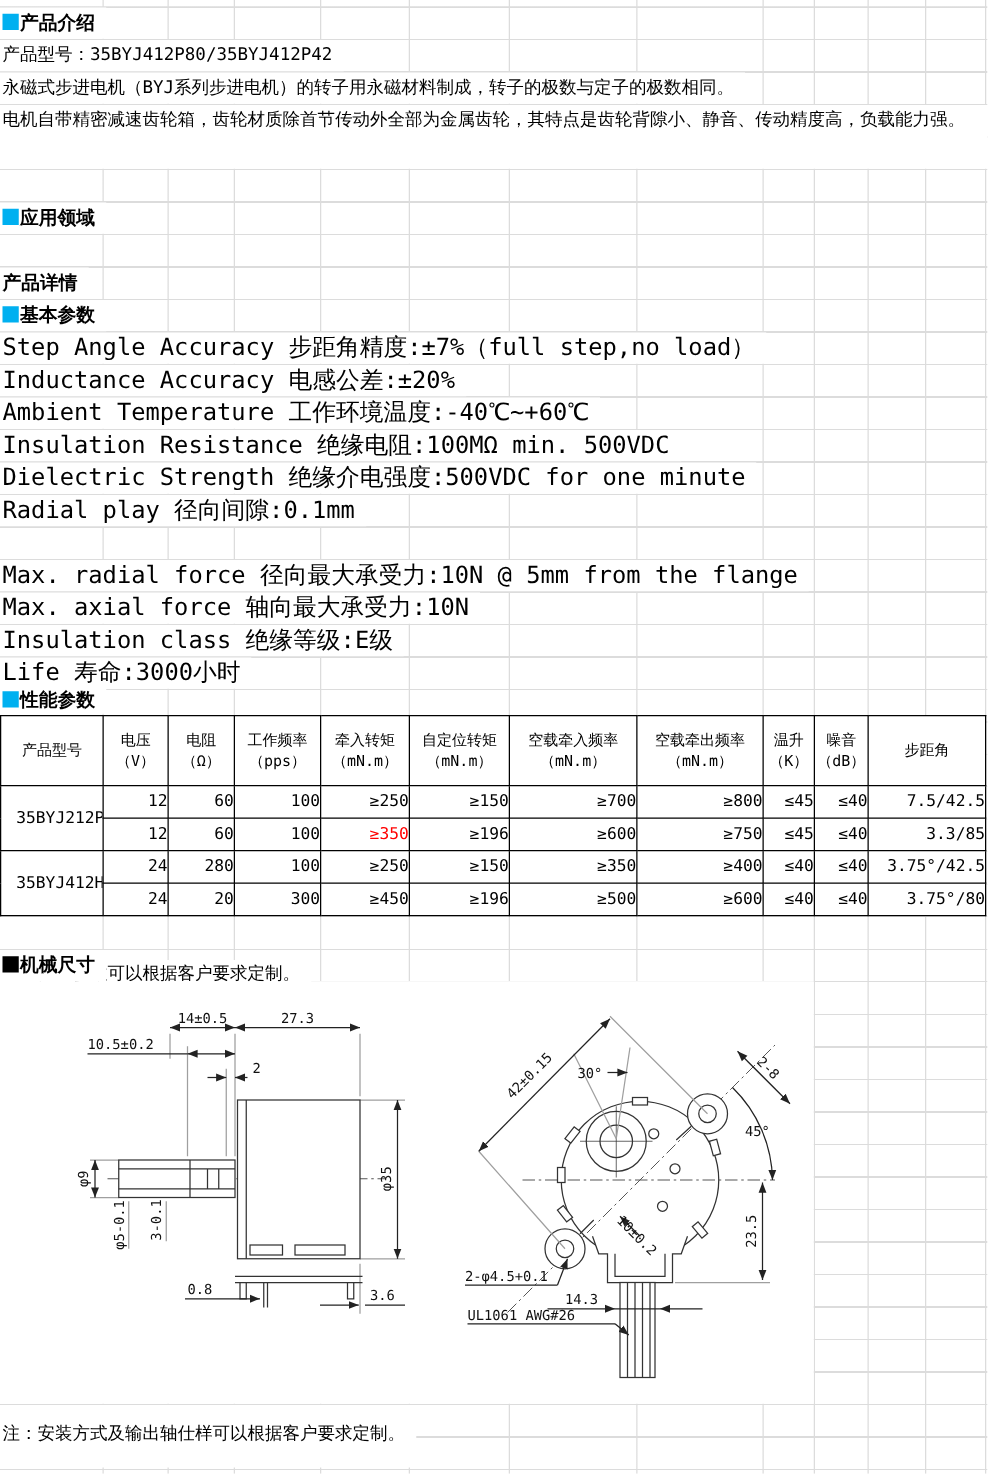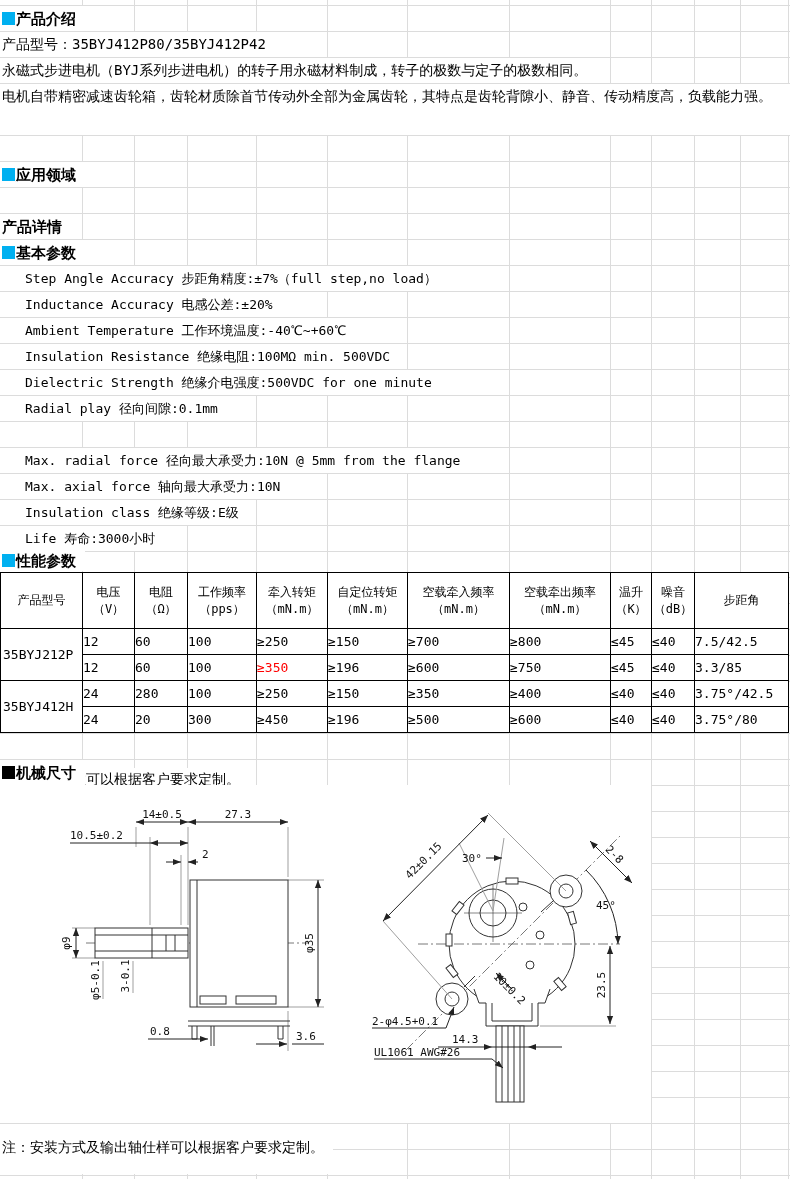--- a/index.html
+++ b/index.html
@@ -14,29 +14,29 @@
       linear-gradient(#dcdcdc,#dcdcdc),linear-gradient(#dcdcdc,#dcdcdc),linear-gradient(#dcdcdc,#dcdcdc);
     background-size:100% 100%,1px 100%,1px 100%,1px 100%,1px 100%,1px 100%,1px 100%,1px 100%,1px 100%,1px 100%,1px 100%,1px 100%,1px 100%;
     background-position:0 5px,82px 0,134px 0,187px 0,256px 0,327px 0,407px 0,509px 0,610px 0,651px 0,694px 0,740px 0,788px 0;
     background-repeat:no-repeat;
   }
   .r{position:absolute;left:0;background:#fff;height:25px;line-height:25px;white-space:nowrap;
      padding:0 9px 0 2px;width:max-content;max-width:788px;font-size:14px;}
   .hdr{font-family:"Liberation Sans",sans-serif;font-weight:bold;font-size:15px;}
   .sq{display:inline-block;width:13px;height:13px;background:#00B0F0;margin-right:1px;vertical-align:-1px;}
   .sq.black{background:#000;}
-  .mono13{font-size:13px;margin-left:23px;}
+  .mono13{font-size:19px;}
   .para2{width:780px;height:51px;line-height:25.5px;white-space:normal;}
   table.perf{position:absolute;top:572px;left:0;width:788px;border-collapse:collapse;table-layout:fixed;background:#fff;}
   table.perf th,table.perf td{border:1px solid #000;overflow:hidden;}
   table.perf th{font-weight:normal;font-size:12px;line-height:1.35;padding:1px;text-align:center;vertical-align:middle;}
   table.perf thead tr{height:56px;}
   table.perf tbody tr{height:26px;}
-  table.perf td{font-size:13px;text-align:left;padding:0;}
-  table.perf td.model{text-align:left;padding-left:2px;margin-top:44px;}
+  table.perf td{font-size:13px;text-align:right;padding:0;}
+  table.perf td.model{text-align:left;padding-left:12px;margin-top:44px;}
   .red{color:#FF0000;}
   .note{font-size:14px;}
   .drawwhite{position:absolute;left:0;top:785px;width:651px;height:338px;background:#fff;}
   .note2{top:1124px;height:50px;line-height:46px;}
   svg.mech{position:absolute;left:0;top:785px;}
   svg.mech .obj{stroke:#333;fill:none;stroke-width:1;}
   svg.mech .objf{stroke:#333;fill:#fff;stroke-width:1;}
   svg.mech .thin{stroke:#333;fill:none;stroke-width:0.6;}
   svg.mech .ext{stroke:#9f9f9f;fill:none;stroke-width:1;}
   svg.mech .dim{stroke:#222;fill:none;stroke-width:1;}

